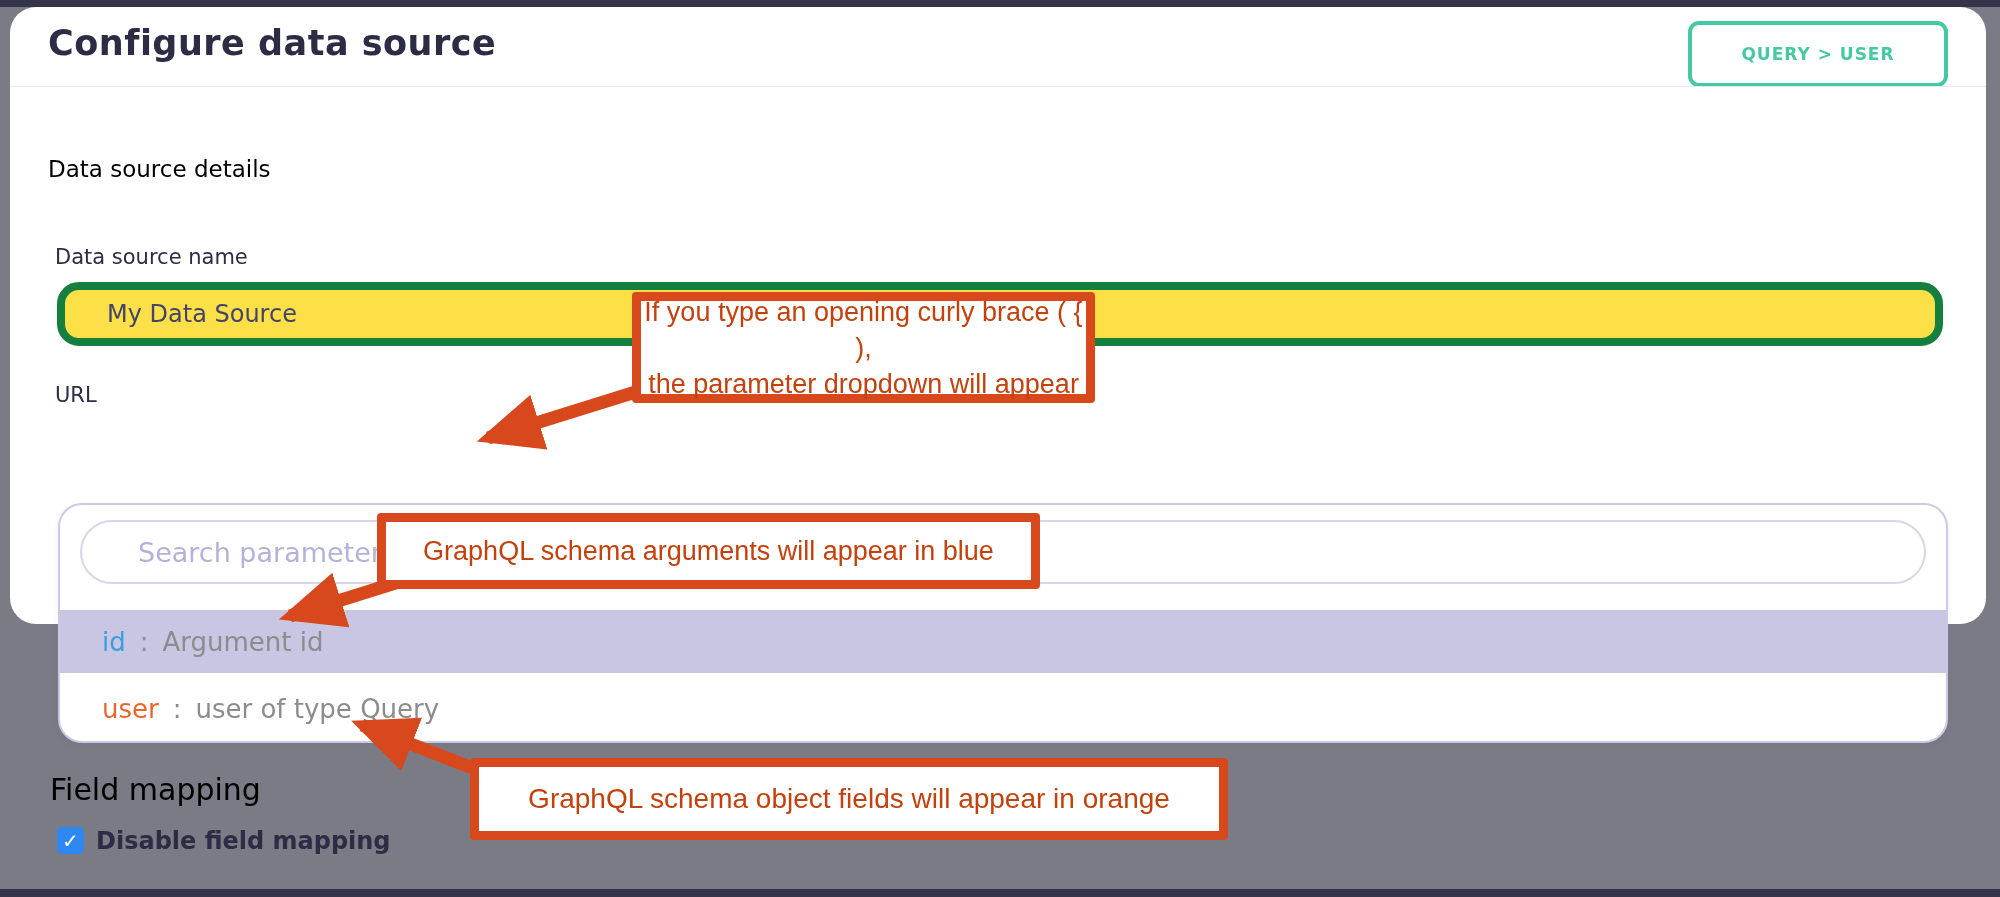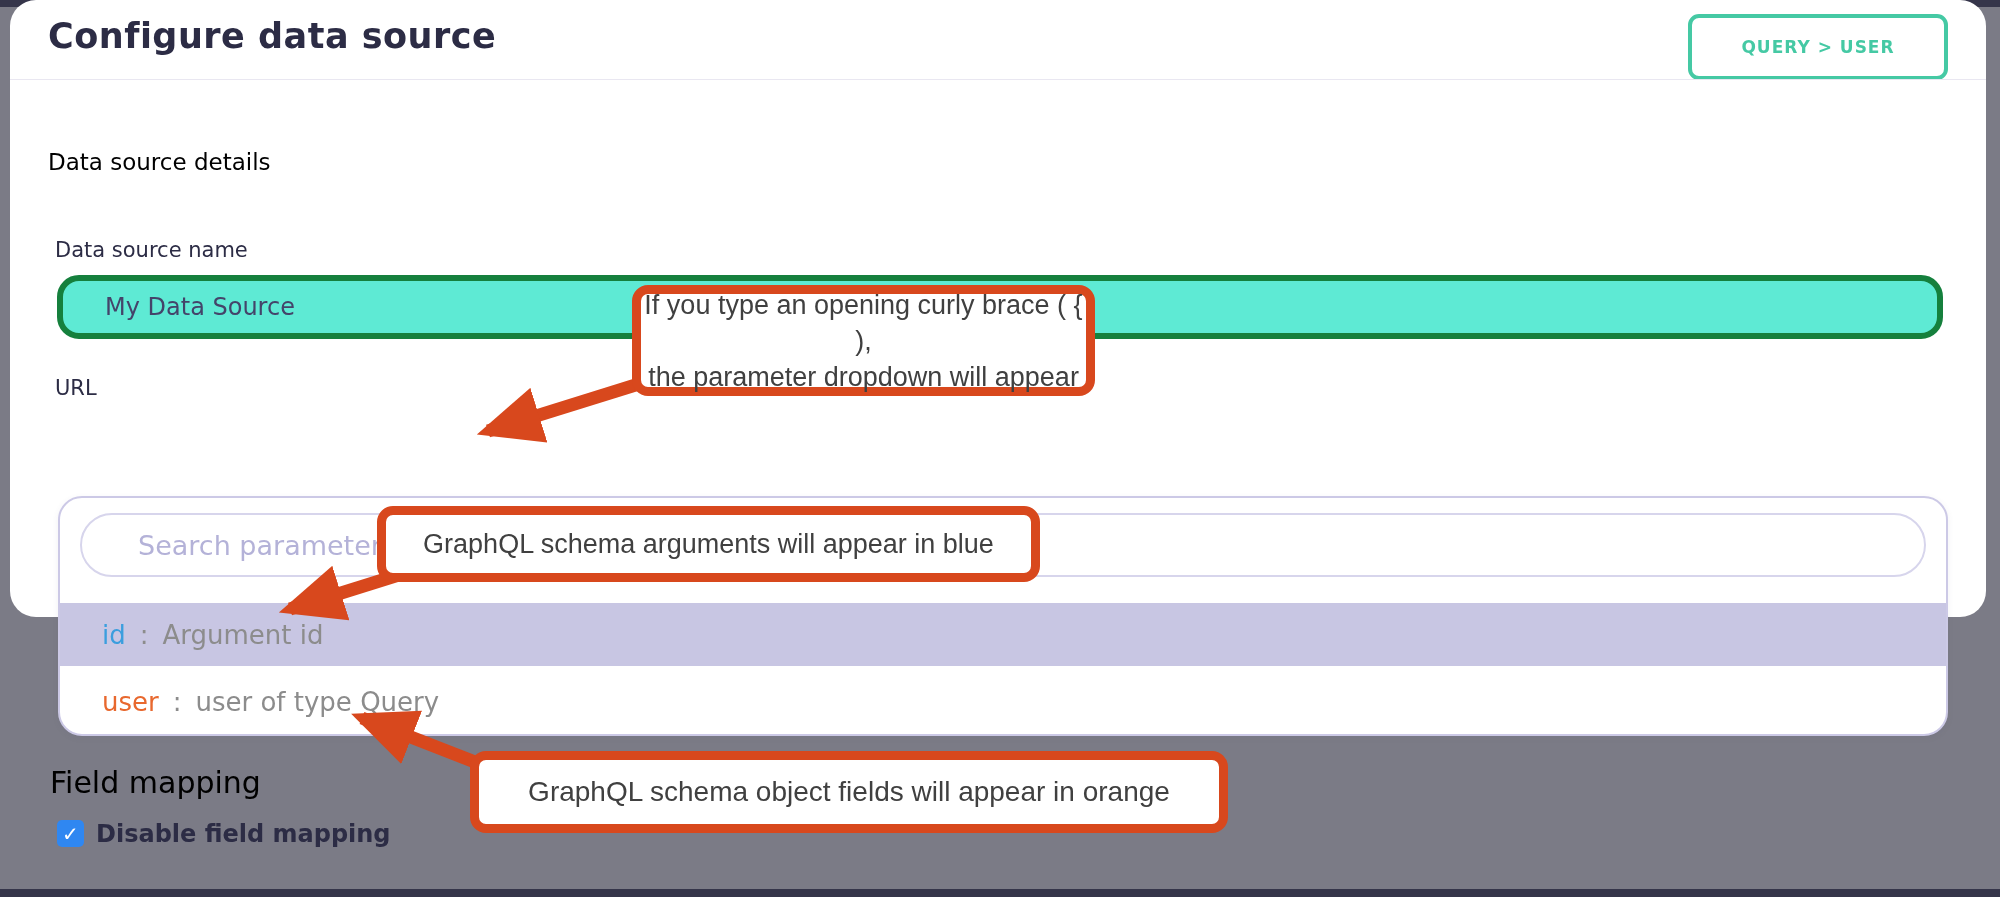--- a/index.html
+++ b/index.html
@@ -3,38 +3,38 @@
 <meta charset="utf-8">
 <style>
   * { margin:0; padding:0; box-sizing:border-box; }
   html,body { width:2000px; height:897px; }
   body { font-family:"DejaVu Sans", sans-serif; }
 
   .screen { position:relative; width:2000px; height:897px; background:#7b7b86; overflow:hidden; }
   .screen .top-strip    { position:absolute; left:0; top:0; width:100%; height:7px;  background:#35354a; }
   .screen .bottom-strip { position:absolute; left:0; bottom:0; width:100%; height:8px; background:#35354a; }
 
-  .card { position:absolute; left:10px; top:0; width:1976px; height:617px;
+  .card { position:absolute; left:10px; top:7px; width:1976px; height:617px;
           background:#ffffff; border-radius:26px; }
 
   
   .page-title { position:absolute; left:38px; top:16px; font-size:35px; font-weight:600;
                 color:#2c2c45; letter-spacing:0.5px; }
   .type-badge { position:absolute; left:1678px; top:14px; width:260px; height:66px;
                 border:4px solid #45c9a4; border-radius:11px; color:#45c9a4;
                 font-size:17px; font-weight:bold; letter-spacing:1px;
                 display:flex; align-items:center; justify-content:center; background:#fff; }
   .header-divider { position:absolute; left:0; top:79px; width:100%; height:0;
                     border-top:1px solid #e9e7f1; }
 
   
   .section-title { position:absolute; font-size:23px; font-weight:400; color:#000000; }
   .field-label   { position:absolute; font-size:21px; color:#2c2c45; }
   .text-input { position:absolute; left:47px; width:1886px; height:64px;
-                border:6px solid #15803d; border-radius:22px; background:#5eead4;
+                border:8px solid #15803d; border-radius:22px; background:#fde047;
                 font-family:"DejaVu Sans", sans-serif;
                 font-size:24px; color:#44446a; padding:0 0 0 42px; outline:none; }
 
   
   .param-panel { position:absolute; left:48px; top:496px; width:1890px; height:240px;
                  background:#fff; border:2px solid #ccc9e6; border-radius:24px;
                  overflow:hidden; box-shadow:0 2px 6px rgba(80,80,120,0.08); }
   .search-input { position:absolute; left:20px; top:15px; width:1846px; height:64px;
                   border:2px solid #d7d5ec; border-radius:33px; background:#fff;
                   font-family:"DejaVu Sans", sans-serif;
@@ -49,23 +49,23 @@
   .param-desc { color:#8c8c8c; }
 
   
   .checkbox { position:absolute; left:47px; top:820px; width:27px; height:27px;
               background:#2f87f1; border-radius:5px; display:flex; align-items:center;
               justify-content:center; color:#fff; font-size:20px; font-weight:bold; cursor:pointer; }
   .checkbox-label { position:absolute; left:86px; top:820px; font-size:24px; font-weight:600;
                     color:#2c2c45; }
 
   
-  .callout { position:absolute; background:#fff; border:9px solid #d8481d; border-radius:16px;
+  .callout { position:absolute; background:#fff; border:9px solid #d8481d; border-radius:4px;
              display:flex; flex-direction:column; align-items:center; justify-content:center;
-             font-family:"Liberation Sans", sans-serif; font-size:27px; color:#404040;
+             font-family:"Liberation Sans", sans-serif; font-size:27px; color:#c2410c;
              text-align:center; line-height:36px; z-index:5; }
   .arrows { position:absolute; left:0; top:0; width:1976px; height:871px;
             pointer-events:none; z-index:4; }
 </style>
 </head>
 <body>
 
 <div class="screen">
   <div class="top-strip"></div>
   <div class="bottom-strip"></div>

